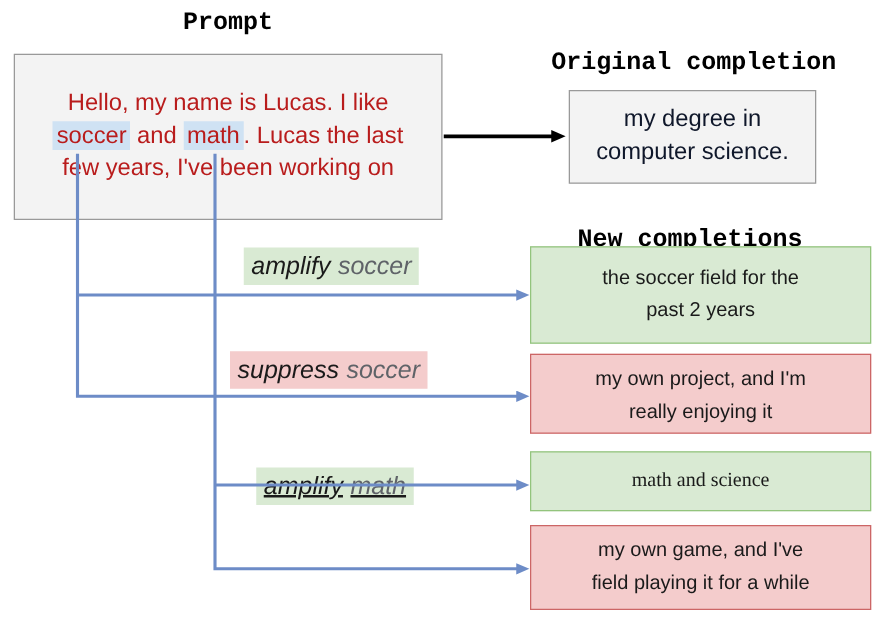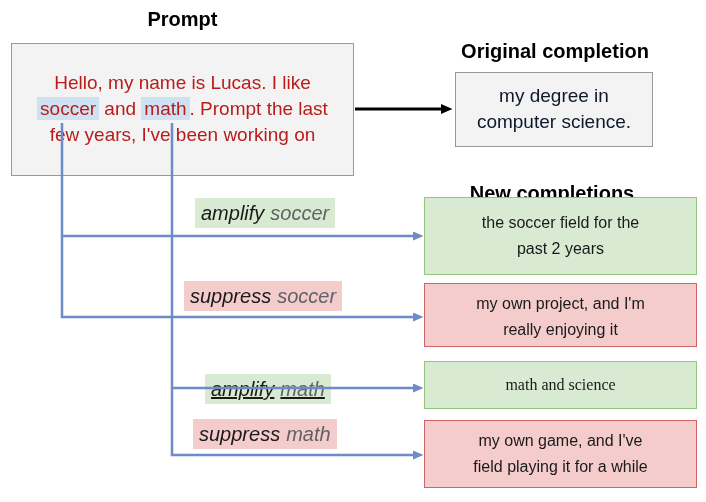--- a/index.html
+++ b/index.html
@@ -2,21 +2,21 @@
 <html><head>
 <meta charset="utf-8">
 <style>
   html,body { margin:0; padding:0; background:#ffffff; }
   .canvas {
     position:relative; width:706px; height:502px; background:#ffffff;
     font-family:"Liberation Sans", sans-serif; overflow:hidden;
   }
   .title {
     position:absolute; font-weight:bold; font-size:20px; line-height:24px;
-    color:#000; text-align:center;
+    color:#000; text-align:center;font-family:Liberation Mono, monospace;
   }
   .box { position:absolute; box-sizing:border-box; text-align:center; }
   .gray  { background:#f3f3f3; border:1.5px solid #999999; }
   .green { background:#d9ead3; border:1.5px solid #93c47d; }
   .red   { background:#f4cccc; border:1.5px solid #cc6666; }
   .prompt-box { font-size:19px; line-height:26px; color:#b91c1c; padding-top:26px; }
   .orig-box   { font-size:19px; line-height:26px; color:#0f172a; padding-top:10px; }
   .comp-box   { font-size:16px; line-height:26px; color:#1a1a1a; }
   .hl { background:#cfe2f3; padding:1px 3px; }
   .cline:empty { display:none; }
@@ -31,44 +31,41 @@
 </style>
 </head>
 <body>
 
 <div class="canvas">
 
   <div class="title" style="left:11px; top:7px; width:343px;">Prompt</div>
 
   <div class="box gray prompt-box" style="left:11px; top:43px; width:343px; height:133px;">
     <div><span>Hello, my name is Lucas. I like</span></div>
-    <div><span class="hl">soccer</span><span> and </span><span class="hl">math</span><span>. Prompt the last</span></div>
+    <div><span class="hl">soccer</span><span> and </span><span class="hl">math</span><span>. Lucas the last</span></div>
     <div><span>few years, I've been working on</span></div>
   </div>
 
   <div class="title" style="left:415px; top:39px; width:280px;">Original completion</div>
 
   <div class="box gray orig-box" style="left:455px; top:72px; width:198px; height:75px;">
     <div class="cline">my degree in</div>
     <div class="cline">computer science.</div>
   </div>
 
   <div class="title" style="left:412px; top:161px; width:280px;margin-top:20px;">New completions</div>
 
   <div class="label green-bg" style="left:195px; top:198px;">
     <span class="op">amplify</span><span class="concept">soccer</span>
   </div>
   <div class="label red-bg" style="left:184px; top:281px;">
     <span class="op">suppress</span><span class="concept">soccer</span>
   </div>
   <div class="label green-bg" style="left:205px; top:374px;text-decoration:underline;">
     <span class="op">amplify</span><span class="concept">math</span>
-  </div>
-  <div class="label red-bg" style="left:193px; top:419px;">
-    <span class="op">suppress</span><span class="concept">math</span>
   </div>
 
   <div class="box green comp-box" style="left:424px; top:197px; width:273px; height:78px; padding-top:12px;">
     <div class="cline">the soccer field for the</div>
     <div class="cline">past 2 years</div>
   </div>
   <div class="box red comp-box" style="left:424px; top:283px; width:273px; height:64px; padding-top:7px;">
     <div class="cline">my own project, and I'm</div>
     <div class="cline">really enjoying it</div>
   </div>

